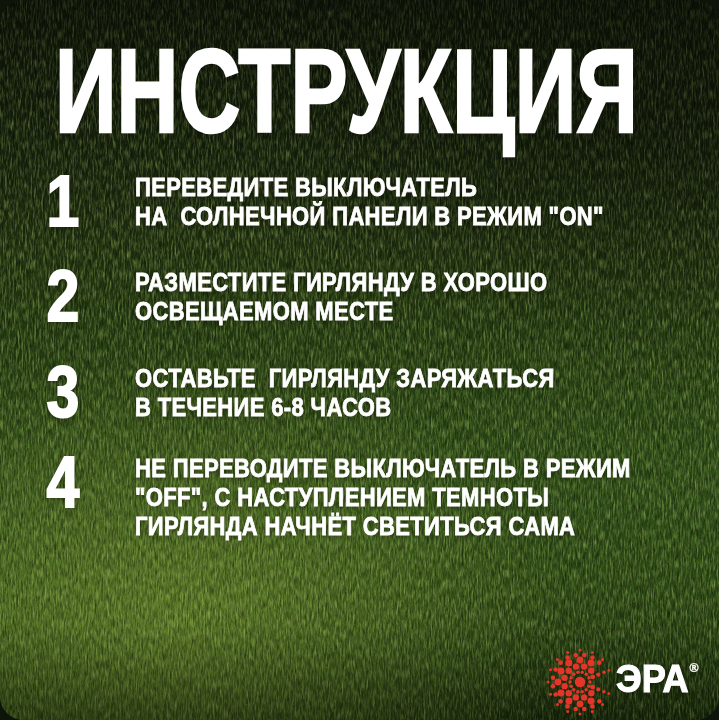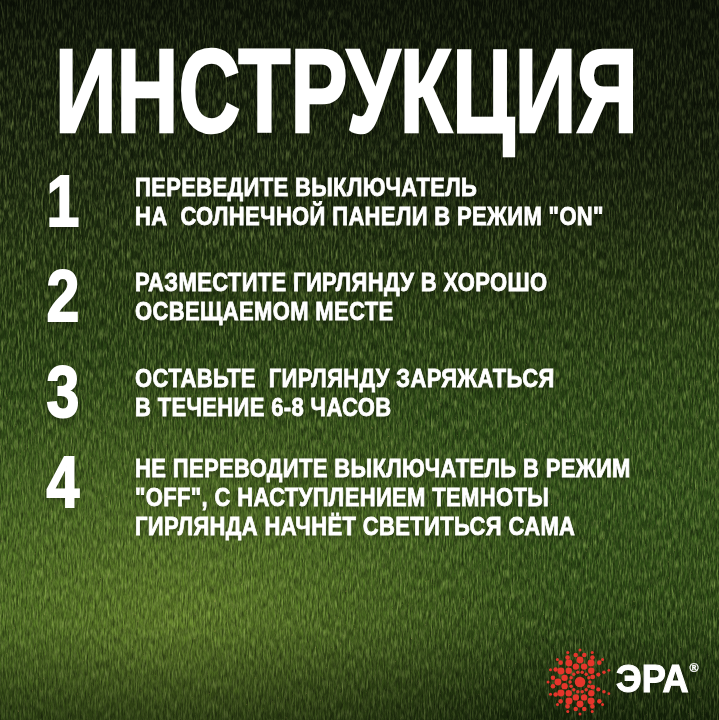--- a/index.html
+++ b/index.html
@@ -1,18 +1,19 @@
 <!DOCTYPE html>
 <html lang="ru"><head>
 <meta charset="utf-8">
 <style>
   html,body{margin:0;padding:0;background:#0d140a;}
   .canvas{
     position:relative;width:719px;height:720px;overflow:hidden;
     font-family:"Liberation Sans","DejaVu Sans",sans-serif;
+    border-radius:24px;
     -webkit-font-smoothing:antialiased;
   }
   
   .bg-base{
     position:absolute;inset:0;z-index:0;
     background:
       radial-gradient(640px 430px at 24% 86%, rgba(176,200,72,0.38), rgba(176,200,72,0) 62%),
       radial-gradient(900px 620px at 88% 112%, rgba(8,18,4,0.55), rgba(8,18,4,0) 55%),
       linear-gradient(180deg,#151e0d 0%,#1a260f 12%,#213112 26%,#294014 40%,#315019 55%,#3a5e1e 70%,#40661f 82%,#3b5e1c 92%,#2f4f14 100%);
   }

